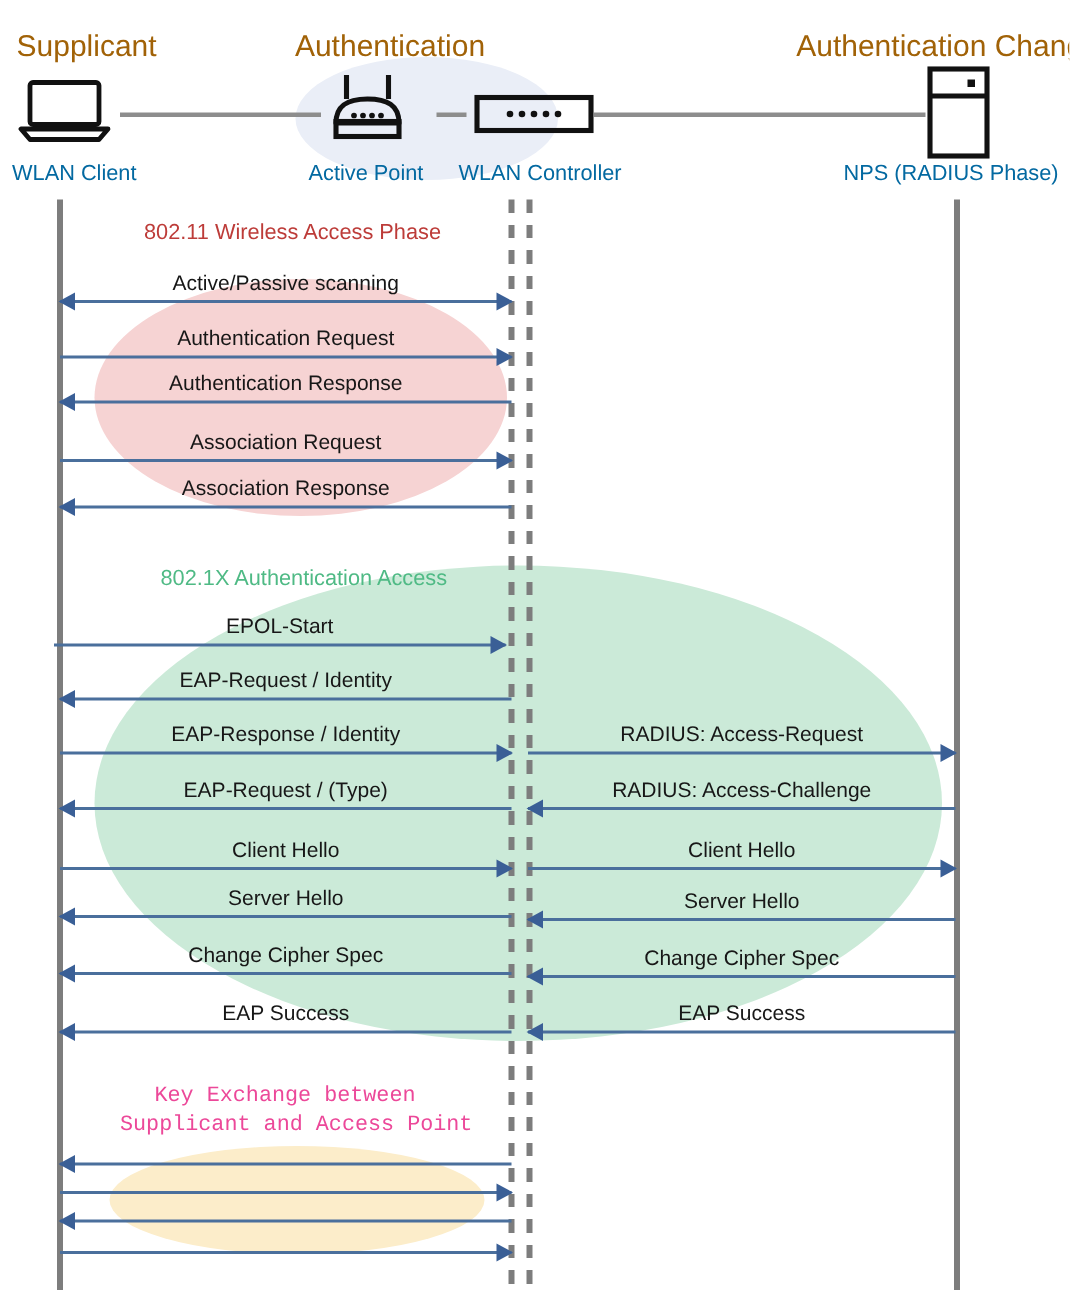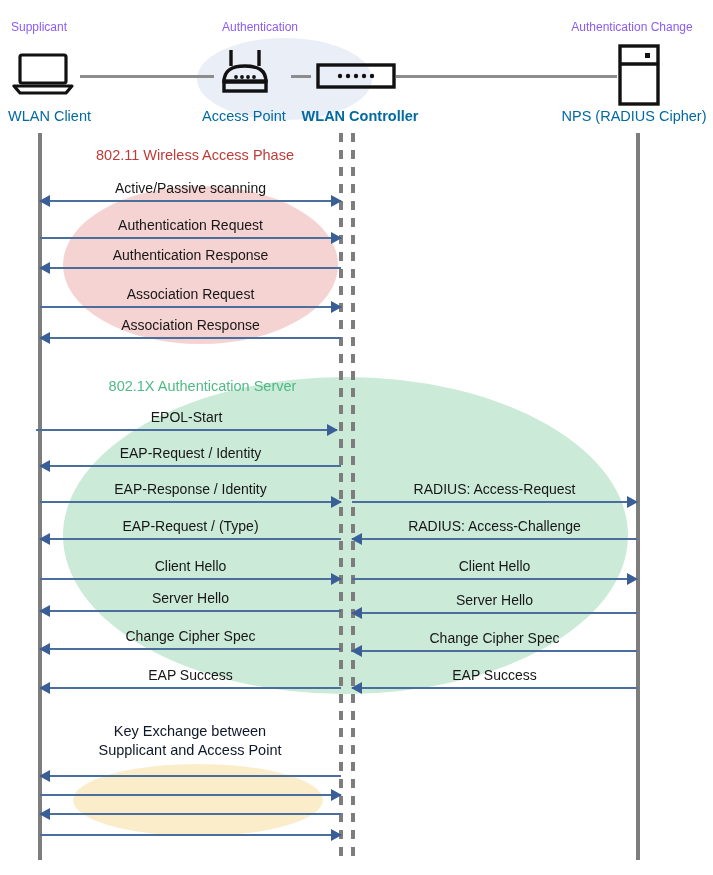--- a/index.html
+++ b/index.html
@@ -11,22 +11,22 @@
     position:relative;
     width:713px;
     height:875px;
     overflow:hidden;
     background:#fff;
   }
 
   
   .actor-top{
     position:absolute;
-    font-size:12px;
-    color:#8b5cf6;
+    font-size:20px;
+    color:#a16207;
     white-space:nowrap;
     line-height:1;
   }
   .actor-bottom{
     position:absolute;
     font-size:14.5px;
     color:#0369a1;
     white-space:nowrap;
     line-height:1;
   }
@@ -72,21 +72,21 @@
   
   .phase-title{
     position:absolute;
     font-size:14.5px;
     text-align:center;
     line-height:19px;
     white-space:nowrap;
   }
   .pt-red{color:#bd3c39;}
   .pt-green{color:#4fba85;}
-  .pt-orange{color:#0f172a;}
+  .pt-orange{color:#ec4899;font-family:Liberation Mono, monospace;}
 
   
   .msg{position:absolute;height:2px;}
   .msg .shaft{
     position:absolute;
     left:0;right:0;top:0;
     height:2px;
     background:#4a6f9c;
   }
   .msg .head{
@@ -160,23 +160,23 @@
 
   <div class="devicon" style="left:617px;top:44px;width:44px;height:62px;">
     <svg width="44" height="62" viewBox="0 0 44 62">
       <rect x="3" y="2" width="38" height="58" fill="none" stroke="#111" stroke-width="3.4"></rect>
       <line x1="3" y1="20" x2="41" y2="20" stroke="#111" stroke-width="3.4"></line>
       <rect x="28" y="9" width="5" height="5" fill="#111"></rect>
     </svg>
   </div>
 
   <div class="actor-bottom" style="left:8px;top:109px;">WLAN Client</div>
-  <div class="actor-bottom" style="left:244px;top:109px;transform:translateX(-50%);">Access Point</div>
-  <div class="actor-bottom" style="left:360px;top:109px;transform:translateX(-50%);font-weight:bold;">WLAN Controller</div>
-  <div class="actor-bottom" style="left:634px;top:109px;transform:translateX(-50%);">NPS (RADIUS Cipher)</div>
+  <div class="actor-bottom" style="left:244px;top:109px;transform:translateX(-50%);">Active Point</div>
+  <div class="actor-bottom" style="left:360px;top:109px;transform:translateX(-50%);">WLAN Controller</div>
+  <div class="actor-bottom" style="left:634px;top:109px;transform:translateX(-50%);">NPS (RADIUS Phase)</div>
 
   <div class="phase-ellipse ell-pink" style="left:63px;top:186px;width:275px;height:158px;"></div>
   <div class="phase-ellipse ell-green" style="left:63px;top:377px;width:565px;height:317px;"></div>
   <div class="phase-ellipse ell-yellow" style="left:73px;top:764px;width:250px;height:72px;"></div>
 
   <div class="lifeline-solid" style="left:38px;top:133px;height:727px;"></div>
   <div class="lifeline-dashed" style="left:339px;top:133px;height:727px;"></div>
   <div class="lifeline-dashed" style="left:351px;top:133px;height:727px;"></div>
   <div class="lifeline-solid" style="left:636px;top:133px;height:727px;"></div>
 
@@ -206,21 +206,21 @@
     <div class="head"></div>
     <div class="caption">Association Request</div>
   </div>
 
   <div class="msg left" style="left:40px;top:337px;width:301px;">
     <div class="shaft"></div>
     <div class="head"></div>
     <div class="caption">Association Response</div>
   </div>
 
-  <div class="phase-title pt-green" style="left:95px;top:377px;width:215px;">802.1X Authentication Server</div>
+  <div class="phase-title pt-green" style="left:95px;top:377px;width:215px;">802.1X Authentication Access</div>
 
   <div class="msg right" style="left:36px;top:429px;width:301px;">
     <div class="shaft"></div>
     <div class="head"></div>
     <div class="caption">EPOL-Start</div>
   </div>
 
   <div class="msg left" style="left:40px;top:465px;width:301px;">
     <div class="shaft"></div>
     <div class="head"></div>

